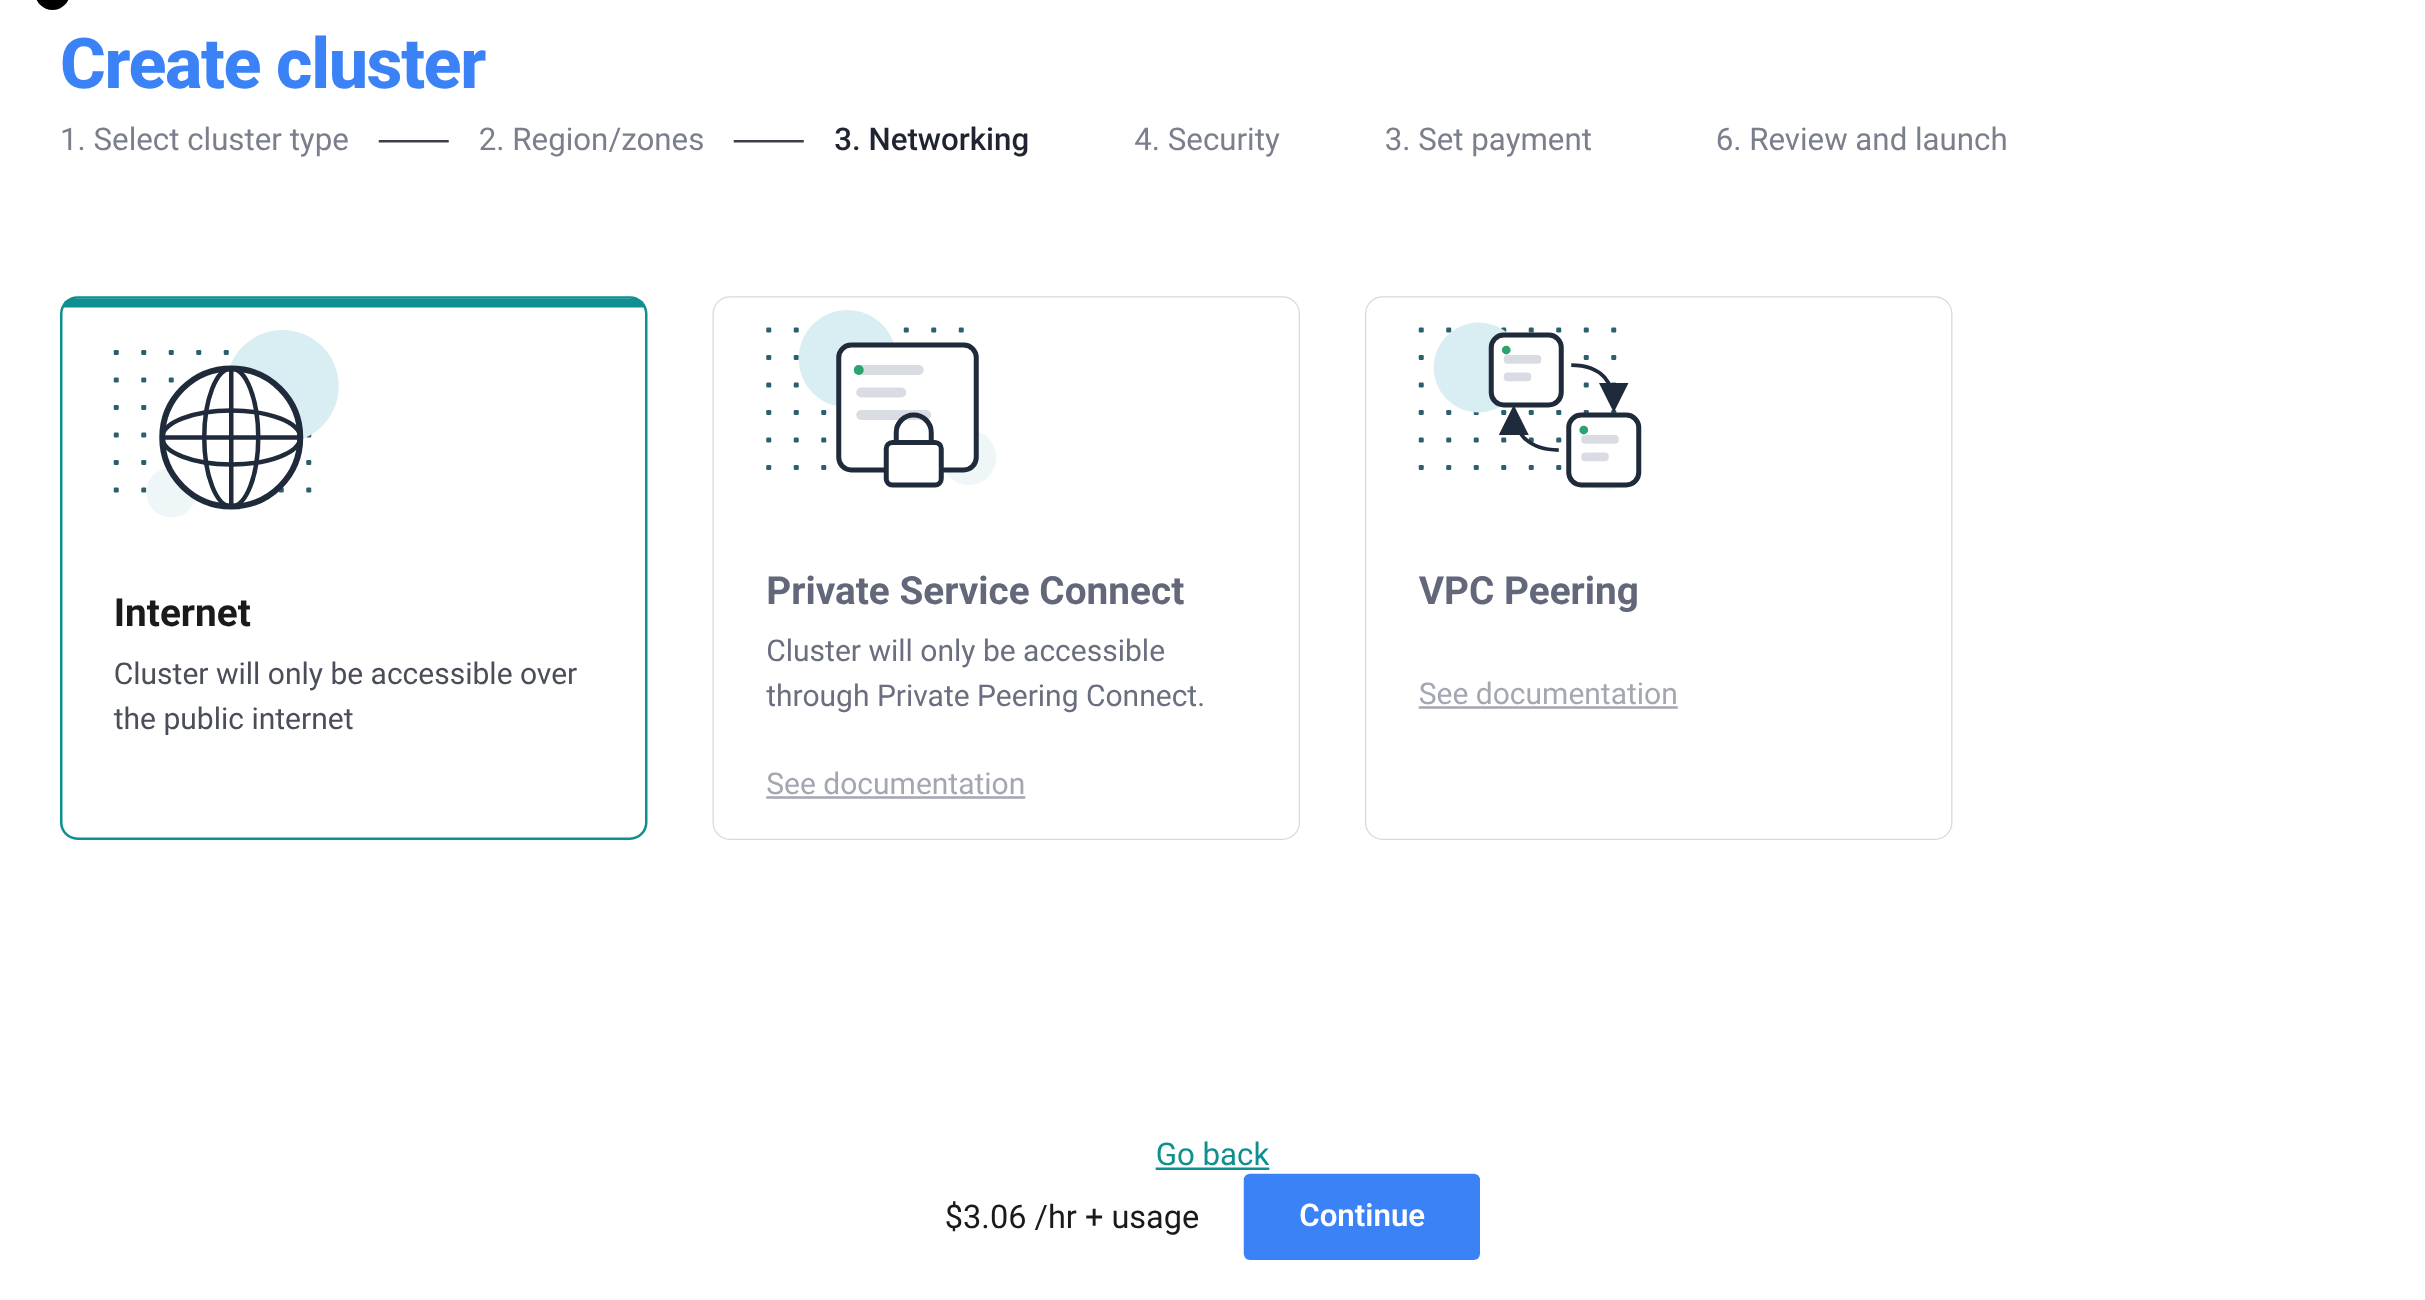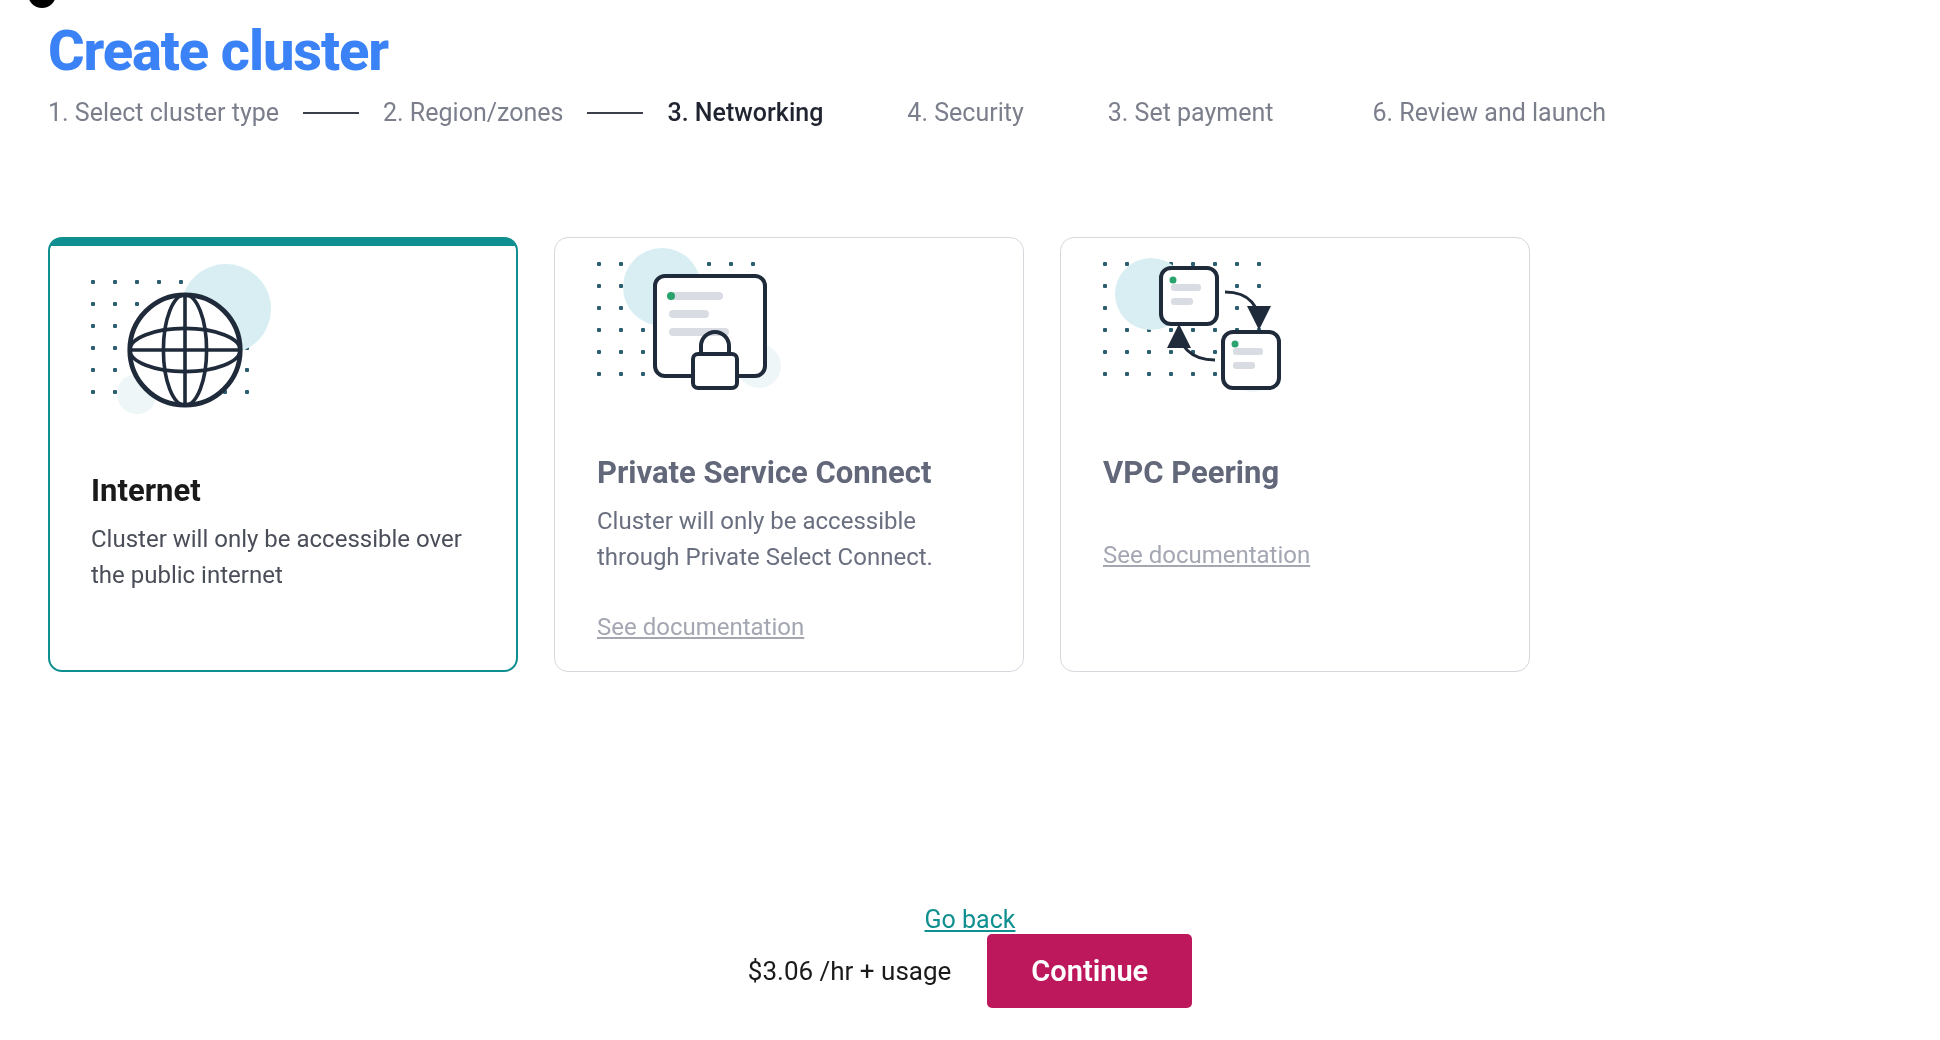--- a/index.html
+++ b/index.html
@@ -32,21 +32,21 @@
     .step { white-space: nowrap; }
     .step.done { color: #7b7f8c; }
     .step.current { color: #1f2430; font-weight: 500; }
     .step-connector {
       width: 56px;
       height: 0;
       border-top: 2px solid #3a3f4a;
     }
     .cards {
       display: flex;
-      gap: 36px;
+      gap: 52px;
     }
     .card {
       width: 470px;
       border: 1px solid #d6d8de;
       border-radius: 14px;
       padding: 16px 42px 30px;
       cursor: pointer;
       position: relative;
       background: #fff;
     }
@@ -111,25 +111,25 @@
     .footer-right {
       display: flex;
       align-items: center;
       gap: 36px;
     }
     .price {
       font-size: 26px;
       color: #1a1a1a;
     }
     .continue-btn {
-      background: #be185d;
+      background: #3b82f6;
       color: #fff;
       border: none;
       border-radius: 5px;
-      font-size: 29px;
+      font-size: 25px;
       font-weight: 600;
       padding: 20px 44px;
       cursor: pointer;
       font-family: inherit;
     }
     
     .dots {
       display: grid;
       grid-template-columns: repeat(8, 4px);
       grid-template-rows: repeat(6, 4px);
@@ -306,21 +306,21 @@
           <rect x="30" y="24" width="54" height="8" rx="4" fill="#d9dde3"></rect>
           <rect x="30" y="42" width="40" height="8" rx="4" fill="#d9dde3"></rect>
           <rect x="30" y="60" width="60" height="8" rx="4" fill="#d9dde3"></rect>
           <circle cx="32" cy="28" r="4" fill="#2aa36f"></circle>
           <rect x="54" y="86" width="44" height="34" rx="5" fill="#fff" stroke="#1f2a3a" stroke-width="4"></rect>
           <path d="M62 86 v-8 a14 14 0 0 1 28 0 v8" fill="none" stroke="#1f2a3a" stroke-width="4"></path>
         </svg>
       </div>
     </div>
     <h2 class="card-title">Private Service Connect</h2>
-    <p class="card-desc">Cluster will only be accessible through Private Select Connect.</p>
+    <p class="card-desc">Cluster will only be accessible through Private Peering Connect.</p>
     <a href="#" class="card-link">See documentation</a>
   </div>
 
   <div class="card">
     <div class="card-illustration">
       <div class="illus-wrap">
         <div class="dots" style="top:8px; left:0;">
           <span></span>
             <span></span>
             <span></span>

